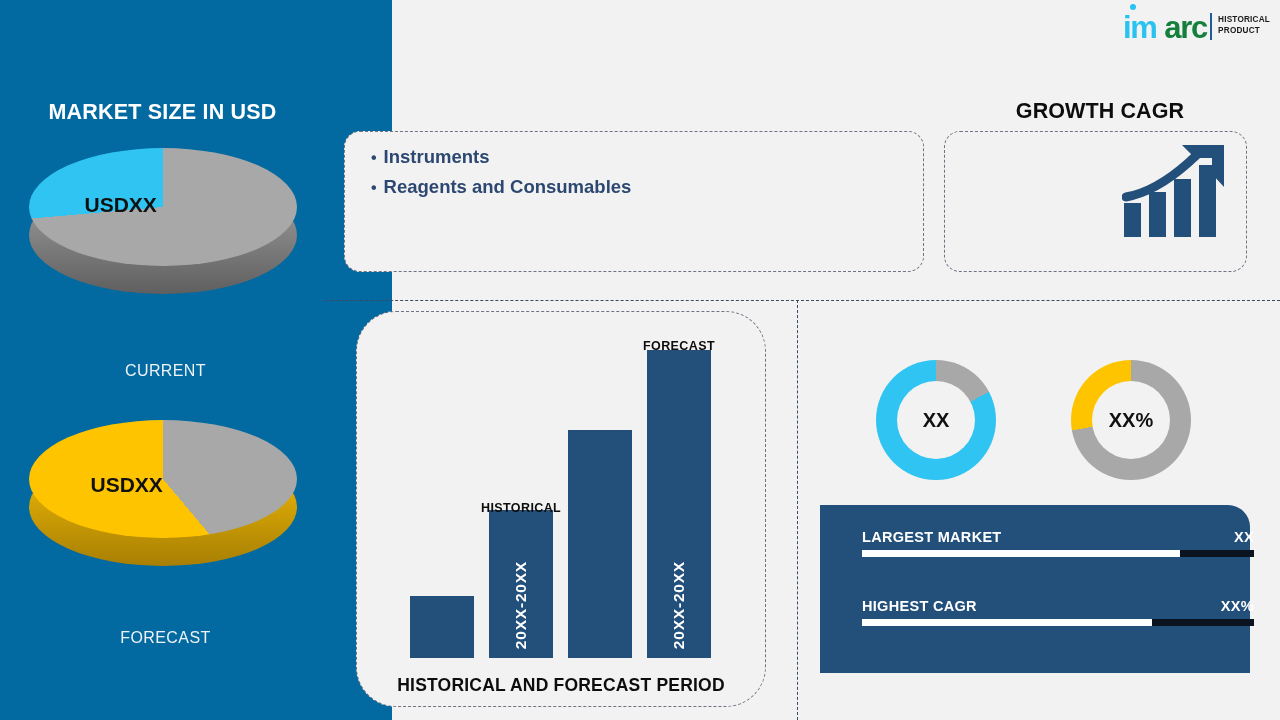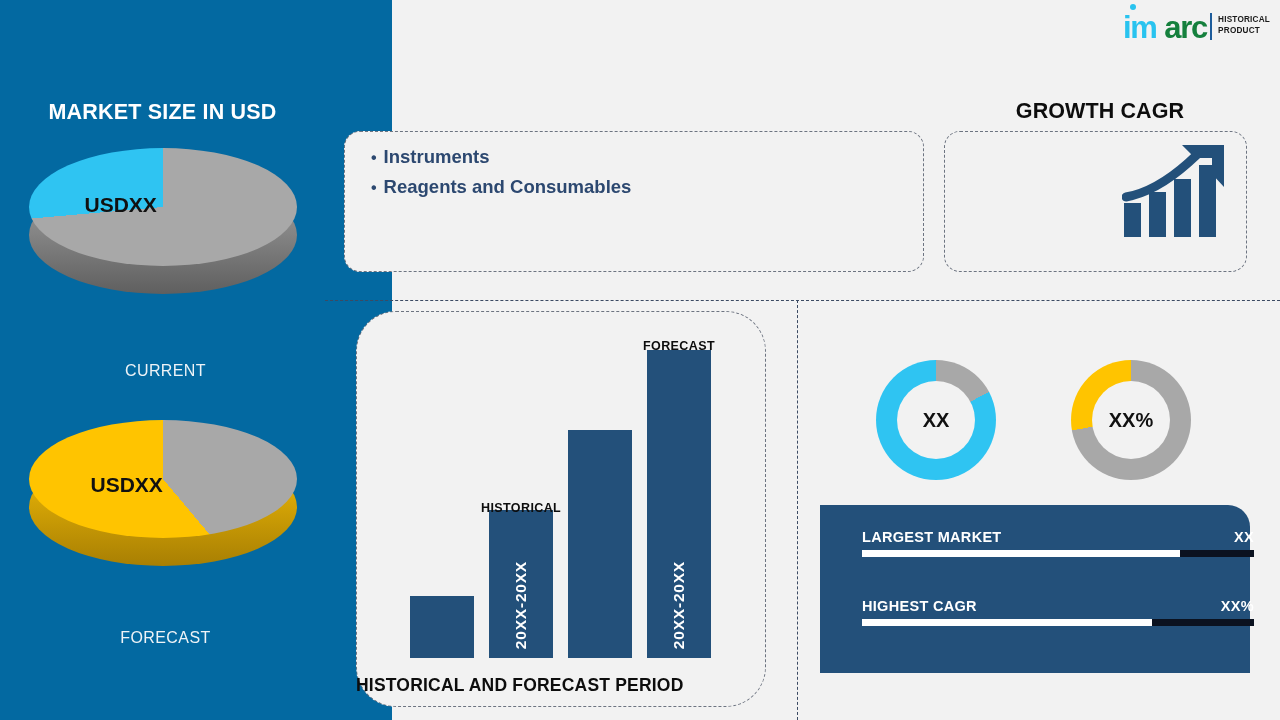--- a/index.html
+++ b/index.html
@@ -168,21 +168,21 @@
     letter-spacing: .8px;
     margin-bottom: 9px;
   }
   .bar-top-label {
     position: absolute;
     color: #0d0d0d; font-size: 12.5px; font-weight: bold; letter-spacing: .4px;
     white-space: nowrap; text-align: center;
   }
   .bar-axis-title {
     position: absolute; left: 356px; top: 675px; width: 410px;
-    text-align: left;
+    text-align: center;
     color: #0d0d0d; font-size: 17.5px; font-weight: bold; letter-spacing: .2px;
   }
 
   
   .donut {
     position: absolute;
     width: 120px; height: 120px; border-radius: 50%;
     display: flex; align-items: center; justify-content: center;
   }
   .donut::after {

